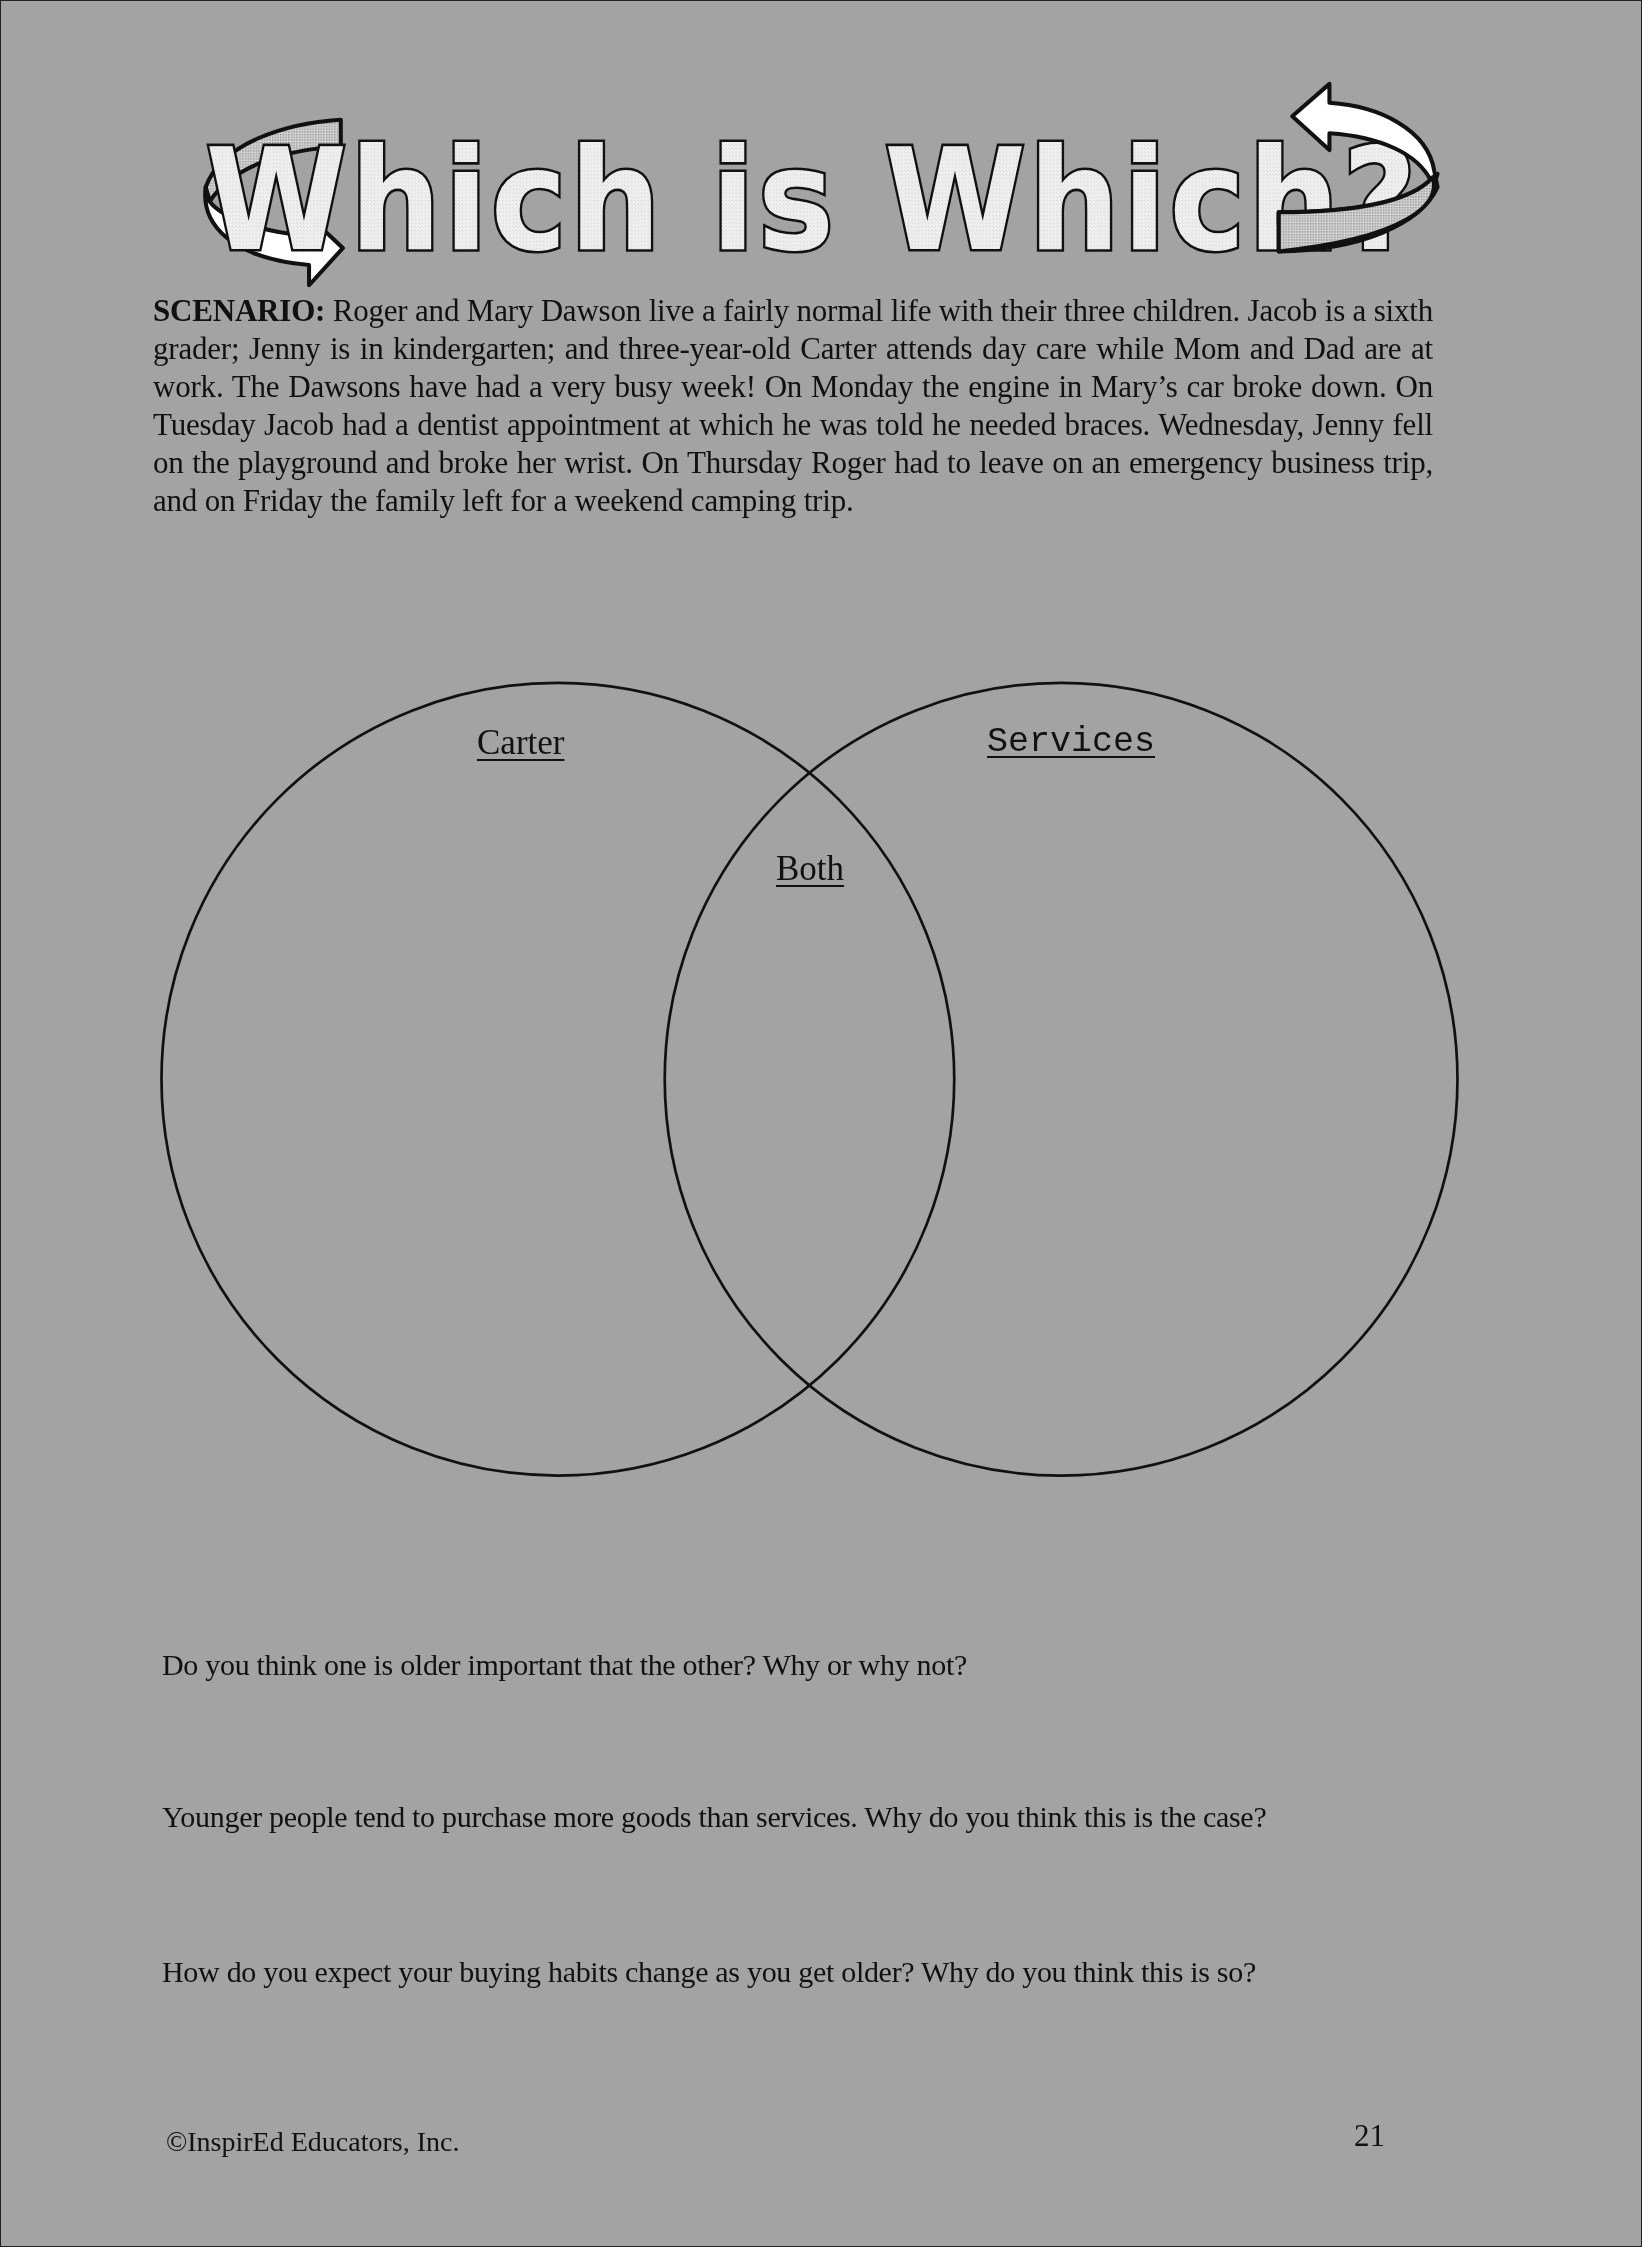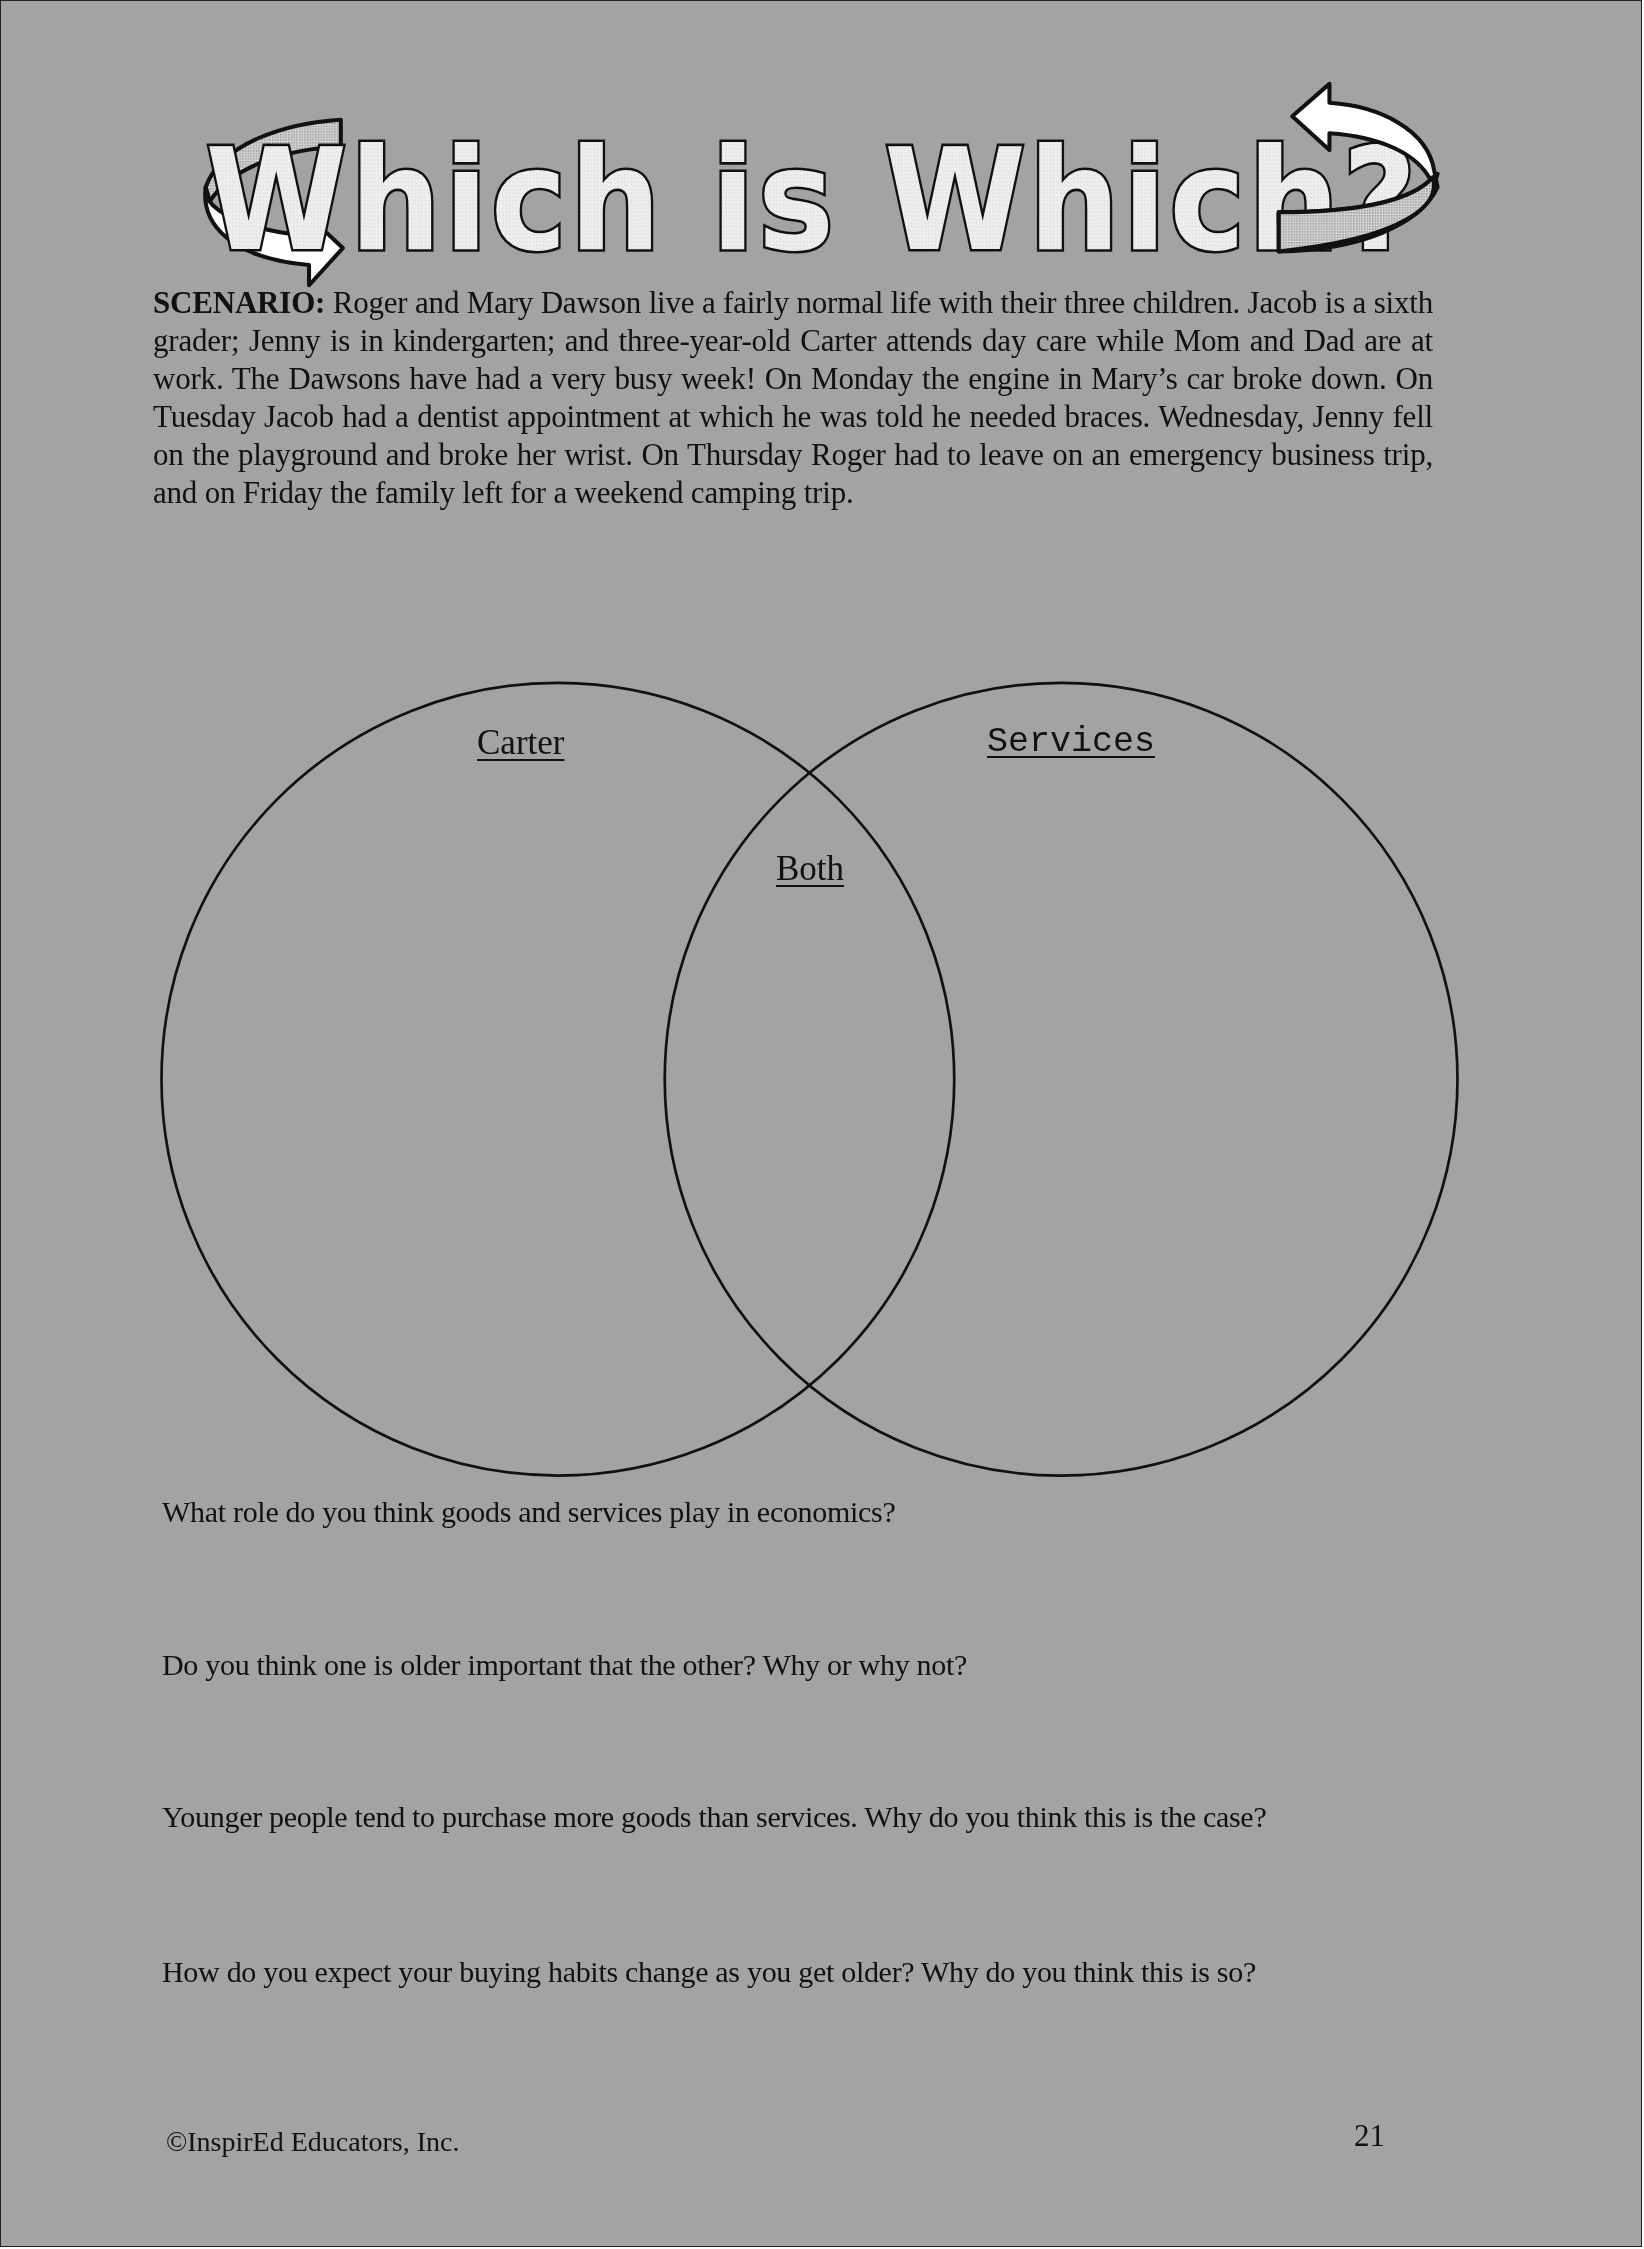--- a/index.html
+++ b/index.html
@@ -5,21 +5,21 @@
   html, body { margin: 0; padding: 0; background: #ffffff; }
   body { width: 1644px; height: 2250px; position: relative; overflow: hidden;
          font-family: "Liberation Serif", "DejaVu Serif", serif; color: #111; }
   .page { position: absolute; left: 0; top: 0; width: 1642px; height: 2247px;
           border: 1.4px solid #222; box-sizing: border-box; background: #a3a3a3; }
   .header { position: absolute; left: 189px; top: 68px; width: 1272px; height: 223px; }
   .header svg { position: absolute; left: 0; top: 0; }
   .para { position: absolute; left: 152px; width: 1280px; font-size: 31px; line-height: 38px;
           text-align: justify; letter-spacing: -0.2px; }
   .para b { font-weight: bold; }
-  .scenario { top: 283px; }
+  .scenario { top: 291px; }
   .directions { top: 561px; }
   .venn { position: absolute; left: 0; top: 0; }
   .venn-label { position: absolute; font-size: 35px; text-decoration: underline;
                 text-underline-offset: 5.4px; text-decoration-thickness: 2px; white-space: nowrap; }
   .question { position: absolute; left: 161px; font-size: 30px; white-space: nowrap; letter-spacing: -0.3px; }
   .footer-left { position: absolute; left: 165px; top: 2125px; font-size: 28px; }
   .footer-right { position: absolute; left: 1353px; top: 2117px; font-size: 31px; }
 </style>
 </head>
 <body>
@@ -69,21 +69,20 @@
 
   <svg class="venn" width="1642" height="2247" viewBox="0 0 2427 3322">
     <circle cx="823" cy="1594" r="586" fill="none" stroke="#111" stroke-width="4"></circle>
     <circle cx="1567" cy="1594" r="586" fill="none" stroke="#111" stroke-width="4"></circle>
   </svg>
 
   <div class="venn-label" style="left:476px; top:722px;">Carter</div>
   <div class="venn-label" style="left:986px; top:721px;font-family:Liberation Mono, monospace;">Services</div>
   <div class="venn-label" style="left:775px; top:848px;text-align:center;">Both</div>
 
-  <div class="question" style="top:1494px;">What role do you think goods and services play in economics?</div>
   <div class="question" style="top:1647px;">Do you think one is older important that the other?  Why or why not?</div>
   <div class="question" style="top:1799px;">Younger people tend to purchase more goods than services. Why do you think this is the case?</div>
   <div class="question" style="top:1954px;">How do you expect your buying habits change as you get older?  Why do you think this is so?</div>
 
   <div class="footer-left">©InspirEd Educators, Inc.</div>
   <div class="footer-right">21</div>
 
 </div>
 
 

